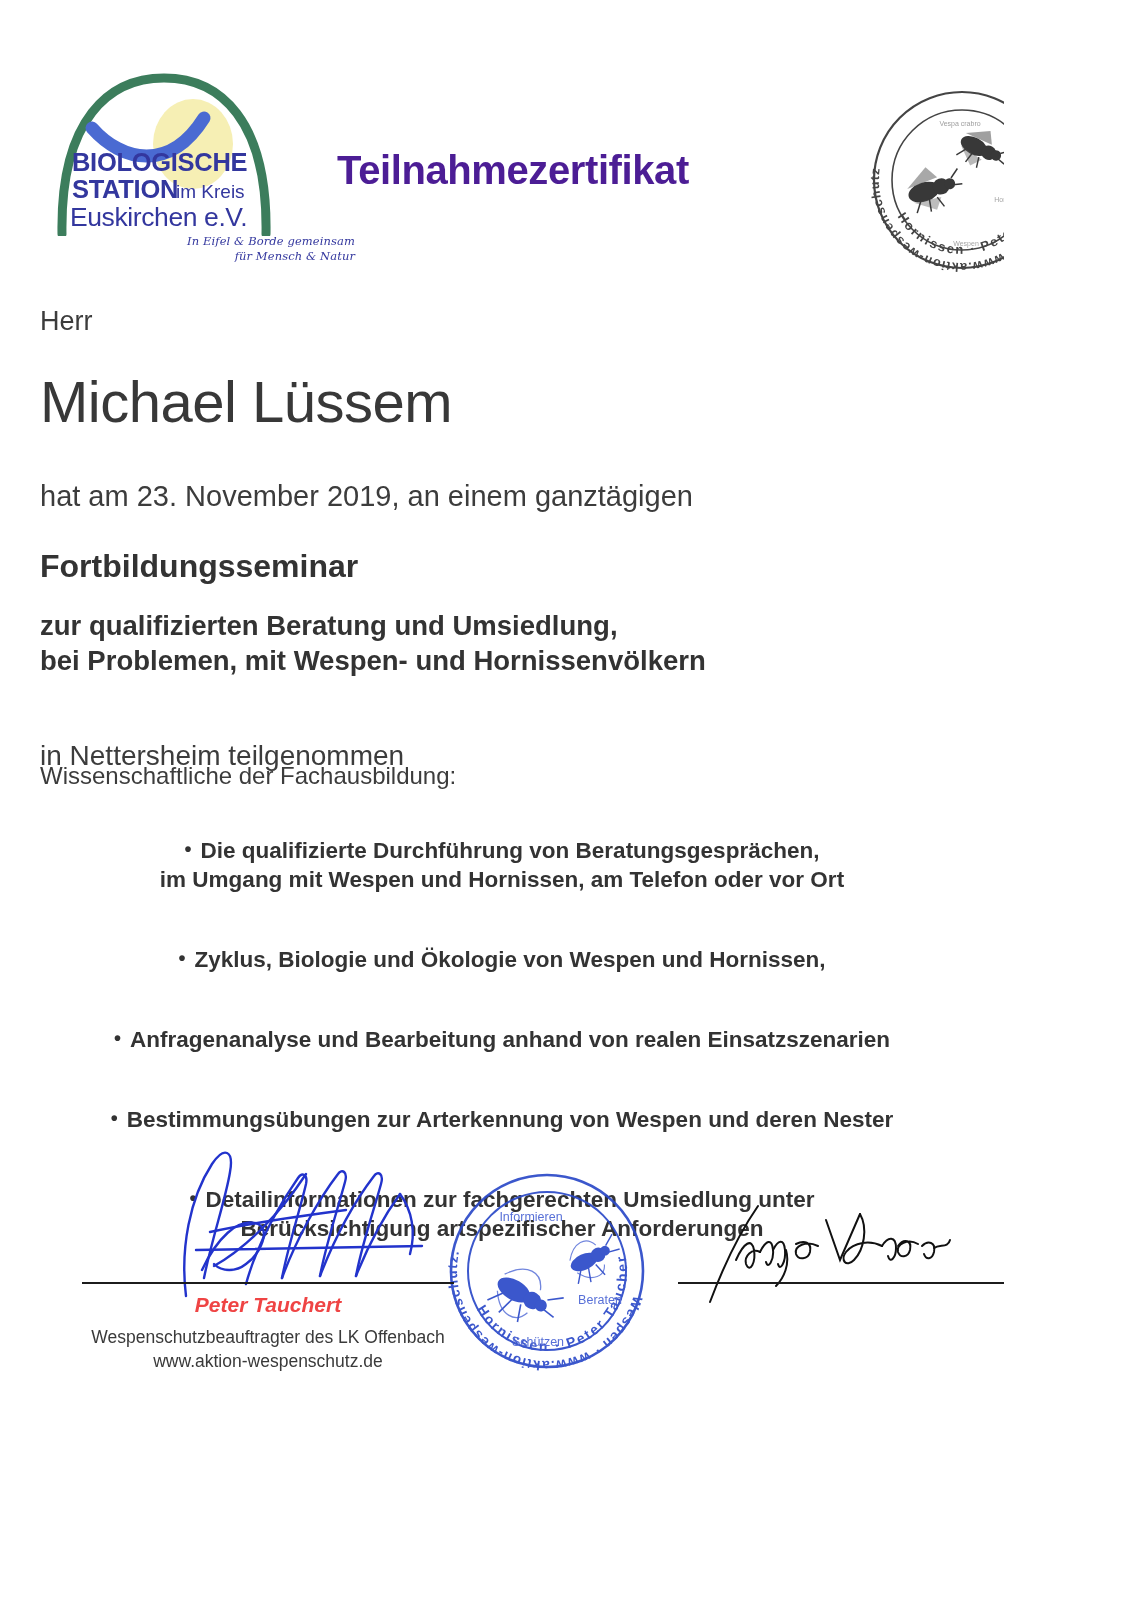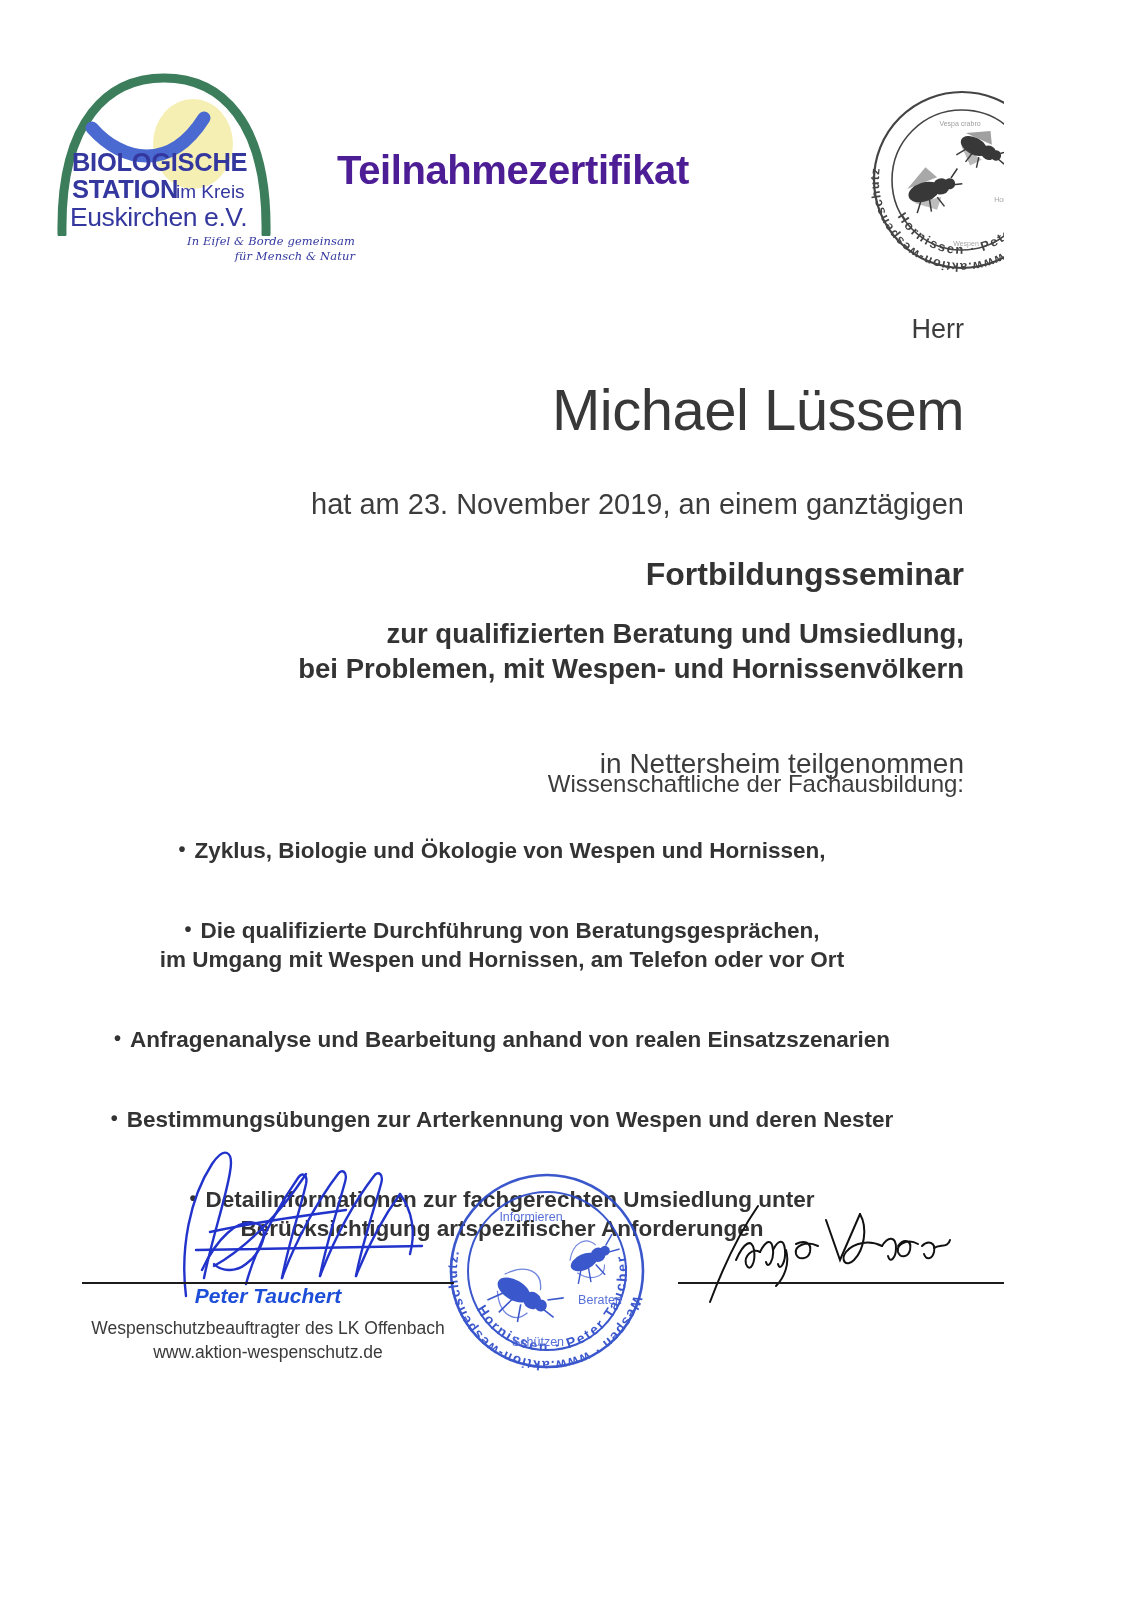--- a/index.html
+++ b/index.html
@@ -84,22 +84,21 @@
     width: 226px;
     height: 226px;
     opacity: 0.92;
   }
 
   
   .center-line {
     position: absolute;
     left: 40px;
     right: 40px;
-    text-align: right;
-    margin-top: 8px;
+    text-align: left;
   }
   .salutation { top: 306px; font-size: 27px; color: #3c3c3c; }
   .recipient  { top: 368px; font-size: 58px; color: #383838; letter-spacing: -0.5px; }
   .date-line  { top: 480px; font-size: 29px; color: #3c3c3c; }
   .seminar-head {
     top: 548px;
     font-size: 32px;
     font-weight: bold;
     color: #333333;
   }
@@ -146,25 +145,26 @@
   }
   #sig-left  { left: 82px; }
   #sig-right { left: 678px; }
 
   .sig-rule {
     border-top: 2px solid #1c1c1c;
     width: 100%;
     height: 0;
   }
   .sig-name {
+    margin-top: 9px;
     text-align: center;
     font-size: 21px;
     font-weight: bold;
     font-style: italic;
-    color: #1d4ed8;
+    color: #ef4444;
   }
   .sig-role {
     margin-top: 8px;
     text-align: center;
     font-size: 17.5px;
     line-height: 24px;
     color: #3a3a3a;
     white-space: pre-line;
   }
 
@@ -254,25 +254,25 @@
   <div class="center-line recipient">Michael Lüssem</div>
   <div class="center-line date-line">hat am 23. November 2019, an einem ganztägigen</div>
   <div class="center-line seminar-head">Fortbildungsseminar</div>
   <div class="center-line seminar-sub">zur qualifizierten Beratung und Umsiedlung,
 bei Problemen, mit Wespen- und Hornissenvölkern</div>
   <div class="center-line place-line">in Nettersheim teilgenommen</div>
   <div class="center-line focus-head">Wissenschaftliche der Fachausbildung:</div>
 
   <div class="bullets">
     <div class="bullet-item">
-      <span class="dot">•</span><span class="txt">Zyklus, Biologie und Ökologie von Wespen und Hornissen,</span>
-    </div>
-    <div class="bullet-item">
       <span class="dot">•</span><span class="txt">Die qualifizierte Durchführung von Beratungsgesprächen,
 im Umgang mit Wespen und Hornissen, am Telefon oder vor Ort</span>
+    </div>
+    <div class="bullet-item">
+      <span class="dot">•</span><span class="txt">Zyklus, Biologie und Ökologie von Wespen und Hornissen,</span>
     </div>
     <div class="bullet-item">
       <span class="dot">•</span><span class="txt">Anfragenanalyse und Bearbeitung anhand von realen Einsatzszenarien</span>
     </div>
     <div class="bullet-item">
       <span class="dot">•</span><span class="txt">Bestimmungsübungen zur Arterkennung von Wespen und deren Nester</span>
     </div>
     <div class="bullet-item">
       <span class="dot">•</span><span class="txt">Detailinformationen zur fachgerechten Umsiedlung unter
 Berücksichtigung artspezifischer Anforderungen</span>

